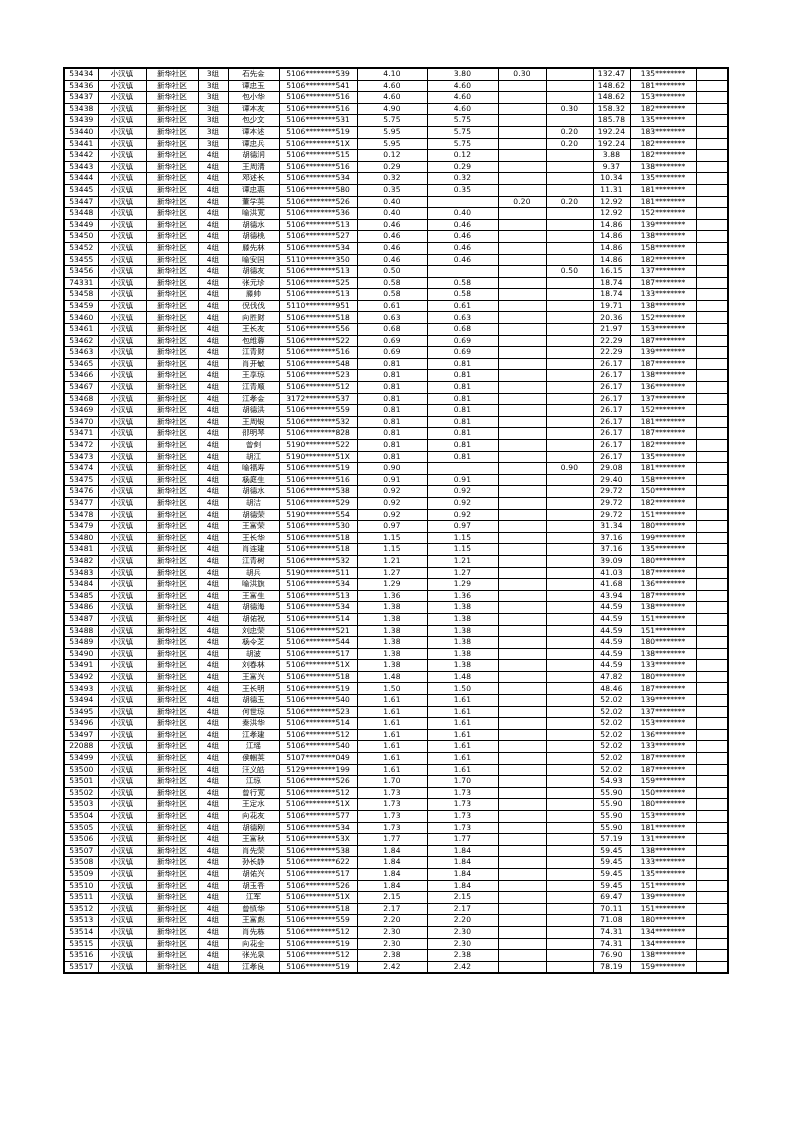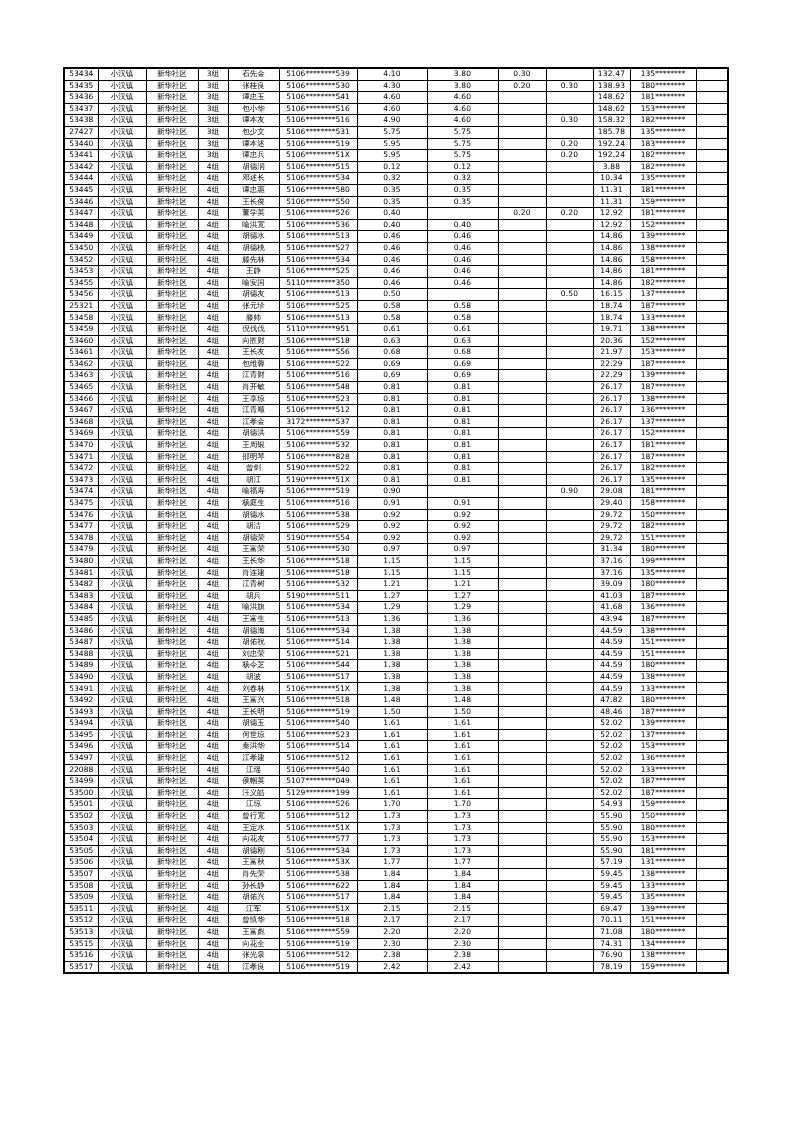--- a/index.html
+++ b/index.html
@@ -70,35 +70,20 @@
           <td>5106********539</td>
           <td class="num">4.10</td>
           <td class="num">3.80</td>
           <td class="num">0.30</td>
           <td class="num"></td>
           <td class="num">132.47</td>
           <td>135********</td>
           <td></td>
         </tr>
         <tr>
-          <td>53435</td>
-          <td>小汉镇</td>
-          <td>新华社区</td>
-          <td>3组</td>
-          <td>张桂良</td>
-          <td>5106********530</td>
-          <td class="num">4.30</td>
-          <td class="num">3.80</td>
-          <td class="num">0.20</td>
-          <td class="num">0.30</td>
-          <td class="num">138.93</td>
-          <td>180********</td>
-          <td></td>
-        </tr>
-        <tr>
           <td>53436</td>
           <td>小汉镇</td>
           <td>新华社区</td>
           <td>3组</td>
           <td>谭忠玉</td>
           <td>5106********541</td>
           <td class="num">4.60</td>
           <td class="num">4.60</td>
           <td class="num"></td>
           <td class="num"></td>
@@ -130,21 +115,21 @@
           <td>5106********516</td>
           <td class="num">4.90</td>
           <td class="num">4.60</td>
           <td class="num"></td>
           <td class="num">0.30</td>
           <td class="num">158.32</td>
           <td>182********</td>
           <td></td>
         </tr>
         <tr>
-          <td>27427</td>
+          <td>53439</td>
           <td>小汉镇</td>
           <td>新华社区</td>
           <td>3组</td>
           <td>包少文</td>
           <td>5106********531</td>
           <td class="num">5.75</td>
           <td class="num">5.75</td>
           <td class="num"></td>
           <td class="num"></td>
           <td class="num">185.78</td>
@@ -190,20 +175,35 @@
           <td>5106********515</td>
           <td class="num">0.12</td>
           <td class="num">0.12</td>
           <td class="num"></td>
           <td class="num"></td>
           <td class="num">3.88</td>
           <td>182********</td>
           <td></td>
         </tr>
         <tr>
+          <td>53443</td>
+          <td>小汉镇</td>
+          <td>新华社区</td>
+          <td>4组</td>
+          <td>王周清</td>
+          <td>5106********516</td>
+          <td class="num">0.29</td>
+          <td class="num">0.29</td>
+          <td class="num"></td>
+          <td class="num"></td>
+          <td class="num">9.37</td>
+          <td>138********</td>
+          <td></td>
+        </tr>
+        <tr>
           <td>53444</td>
           <td>小汉镇</td>
           <td>新华社区</td>
           <td>4组</td>
           <td>邓述长</td>
           <td>5106********534</td>
           <td class="num">0.32</td>
           <td class="num">0.32</td>
           <td class="num"></td>
           <td class="num"></td>
@@ -220,35 +220,20 @@
           <td>5106********580</td>
           <td class="num">0.35</td>
           <td class="num">0.35</td>
           <td class="num"></td>
           <td class="num"></td>
           <td class="num">11.31</td>
           <td>181********</td>
           <td></td>
         </tr>
         <tr>
-          <td>53446</td>
-          <td>小汉镇</td>
-          <td>新华社区</td>
-          <td>4组</td>
-          <td>王长俊</td>
-          <td>5106********550</td>
-          <td class="num">0.35</td>
-          <td class="num">0.35</td>
-          <td class="num"></td>
-          <td class="num"></td>
-          <td class="num">11.31</td>
-          <td>159********</td>
-          <td></td>
-        </tr>
-        <tr>
           <td>53447</td>
           <td>小汉镇</td>
           <td>新华社区</td>
           <td>4组</td>
           <td>董学英</td>
           <td>5106********526</td>
           <td class="num">0.40</td>
           <td class="num"></td>
           <td class="num">0.20</td>
           <td class="num">0.20</td>
@@ -310,35 +295,20 @@
           <td>5106********534</td>
           <td class="num">0.46</td>
           <td class="num">0.46</td>
           <td class="num"></td>
           <td class="num"></td>
           <td class="num">14.86</td>
           <td>158********</td>
           <td></td>
         </tr>
         <tr>
-          <td>53453</td>
-          <td>小汉镇</td>
-          <td>新华社区</td>
-          <td>4组</td>
-          <td>王静</td>
-          <td>5106********525</td>
-          <td class="num">0.46</td>
-          <td class="num">0.46</td>
-          <td class="num"></td>
-          <td class="num"></td>
-          <td class="num">14.86</td>
-          <td>181********</td>
-          <td></td>
-        </tr>
-        <tr>
           <td>53455</td>
           <td>小汉镇</td>
           <td>新华社区</td>
           <td>4组</td>
           <td>喻安国</td>
           <td>5110********350</td>
           <td class="num">0.46</td>
           <td class="num">0.46</td>
           <td class="num"></td>
           <td class="num"></td>
@@ -355,21 +325,21 @@
           <td>5106********513</td>
           <td class="num">0.50</td>
           <td class="num"></td>
           <td class="num"></td>
           <td class="num">0.50</td>
           <td class="num">16.15</td>
           <td>137********</td>
           <td></td>
         </tr>
         <tr>
-          <td>25321</td>
+          <td>74331</td>
           <td>小汉镇</td>
           <td>新华社区</td>
           <td>4组</td>
           <td>张元珍</td>
           <td>5106********525</td>
           <td class="num">0.58</td>
           <td class="num">0.58</td>
           <td class="num"></td>
           <td class="num"></td>
           <td class="num">18.74</td>
@@ -1135,20 +1105,35 @@
           <td>5106********517</td>
           <td class="num">1.84</td>
           <td class="num">1.84</td>
           <td class="num"></td>
           <td class="num"></td>
           <td class="num">59.45</td>
           <td>135********</td>
           <td></td>
         </tr>
         <tr>
+          <td>53510</td>
+          <td>小汉镇</td>
+          <td>新华社区</td>
+          <td>4组</td>
+          <td>胡玉香</td>
+          <td>5106********526</td>
+          <td class="num">1.84</td>
+          <td class="num">1.84</td>
+          <td class="num"></td>
+          <td class="num"></td>
+          <td class="num">59.45</td>
+          <td>151********</td>
+          <td></td>
+        </tr>
+        <tr>
           <td>53511</td>
           <td>小汉镇</td>
           <td>新华社区</td>
           <td>4组</td>
           <td>江军</td>
           <td>5106********51X</td>
           <td class="num">2.15</td>
           <td class="num">2.15</td>
           <td class="num"></td>
           <td class="num"></td>
@@ -1177,20 +1162,35 @@
           <td>新华社区</td>
           <td>4组</td>
           <td>王富彪</td>
           <td>5106********559</td>
           <td class="num">2.20</td>
           <td class="num">2.20</td>
           <td class="num"></td>
           <td class="num"></td>
           <td class="num">71.08</td>
           <td>180********</td>
+          <td></td>
+        </tr>
+        <tr>
+          <td>53514</td>
+          <td>小汉镇</td>
+          <td>新华社区</td>
+          <td>4组</td>
+          <td>肖先栋</td>
+          <td>5106********512</td>
+          <td class="num">2.30</td>
+          <td class="num">2.30</td>
+          <td class="num"></td>
+          <td class="num"></td>
+          <td class="num">74.31</td>
+          <td>134********</td>
           <td></td>
         </tr>
         <tr>
           <td>53515</td>
           <td>小汉镇</td>
           <td>新华社区</td>
           <td>4组</td>
           <td>向花全</td>
           <td>5106********519</td>
           <td class="num">2.30</td>

